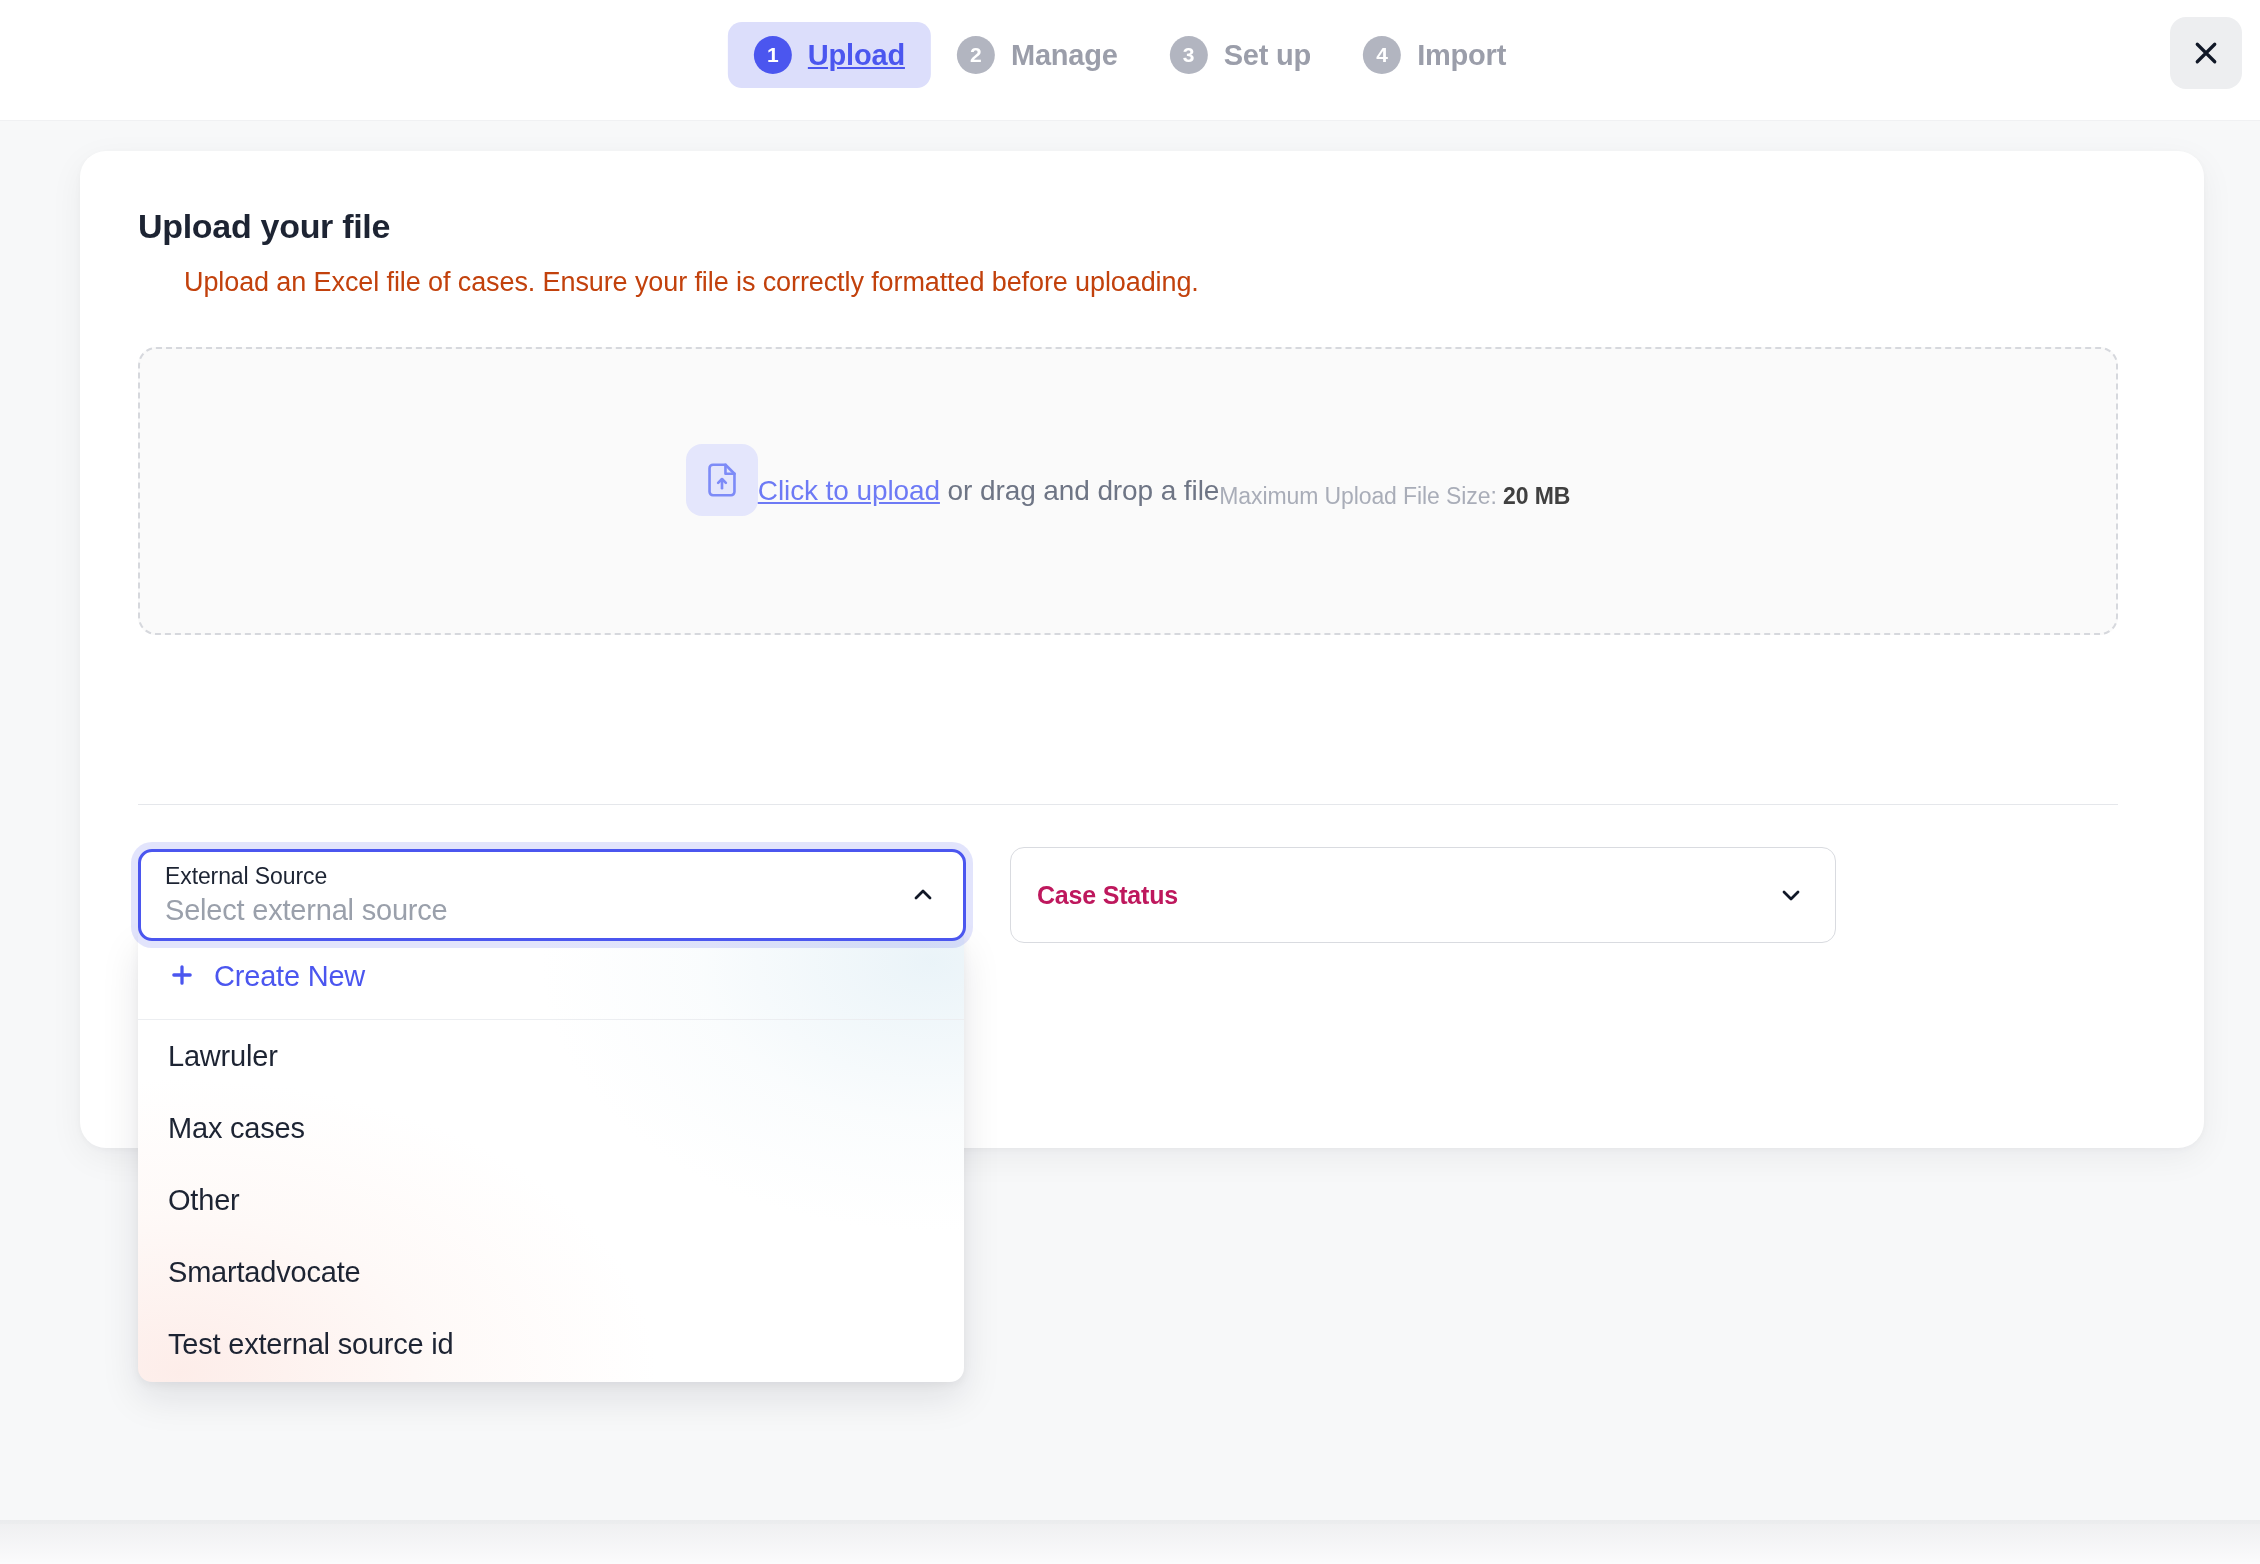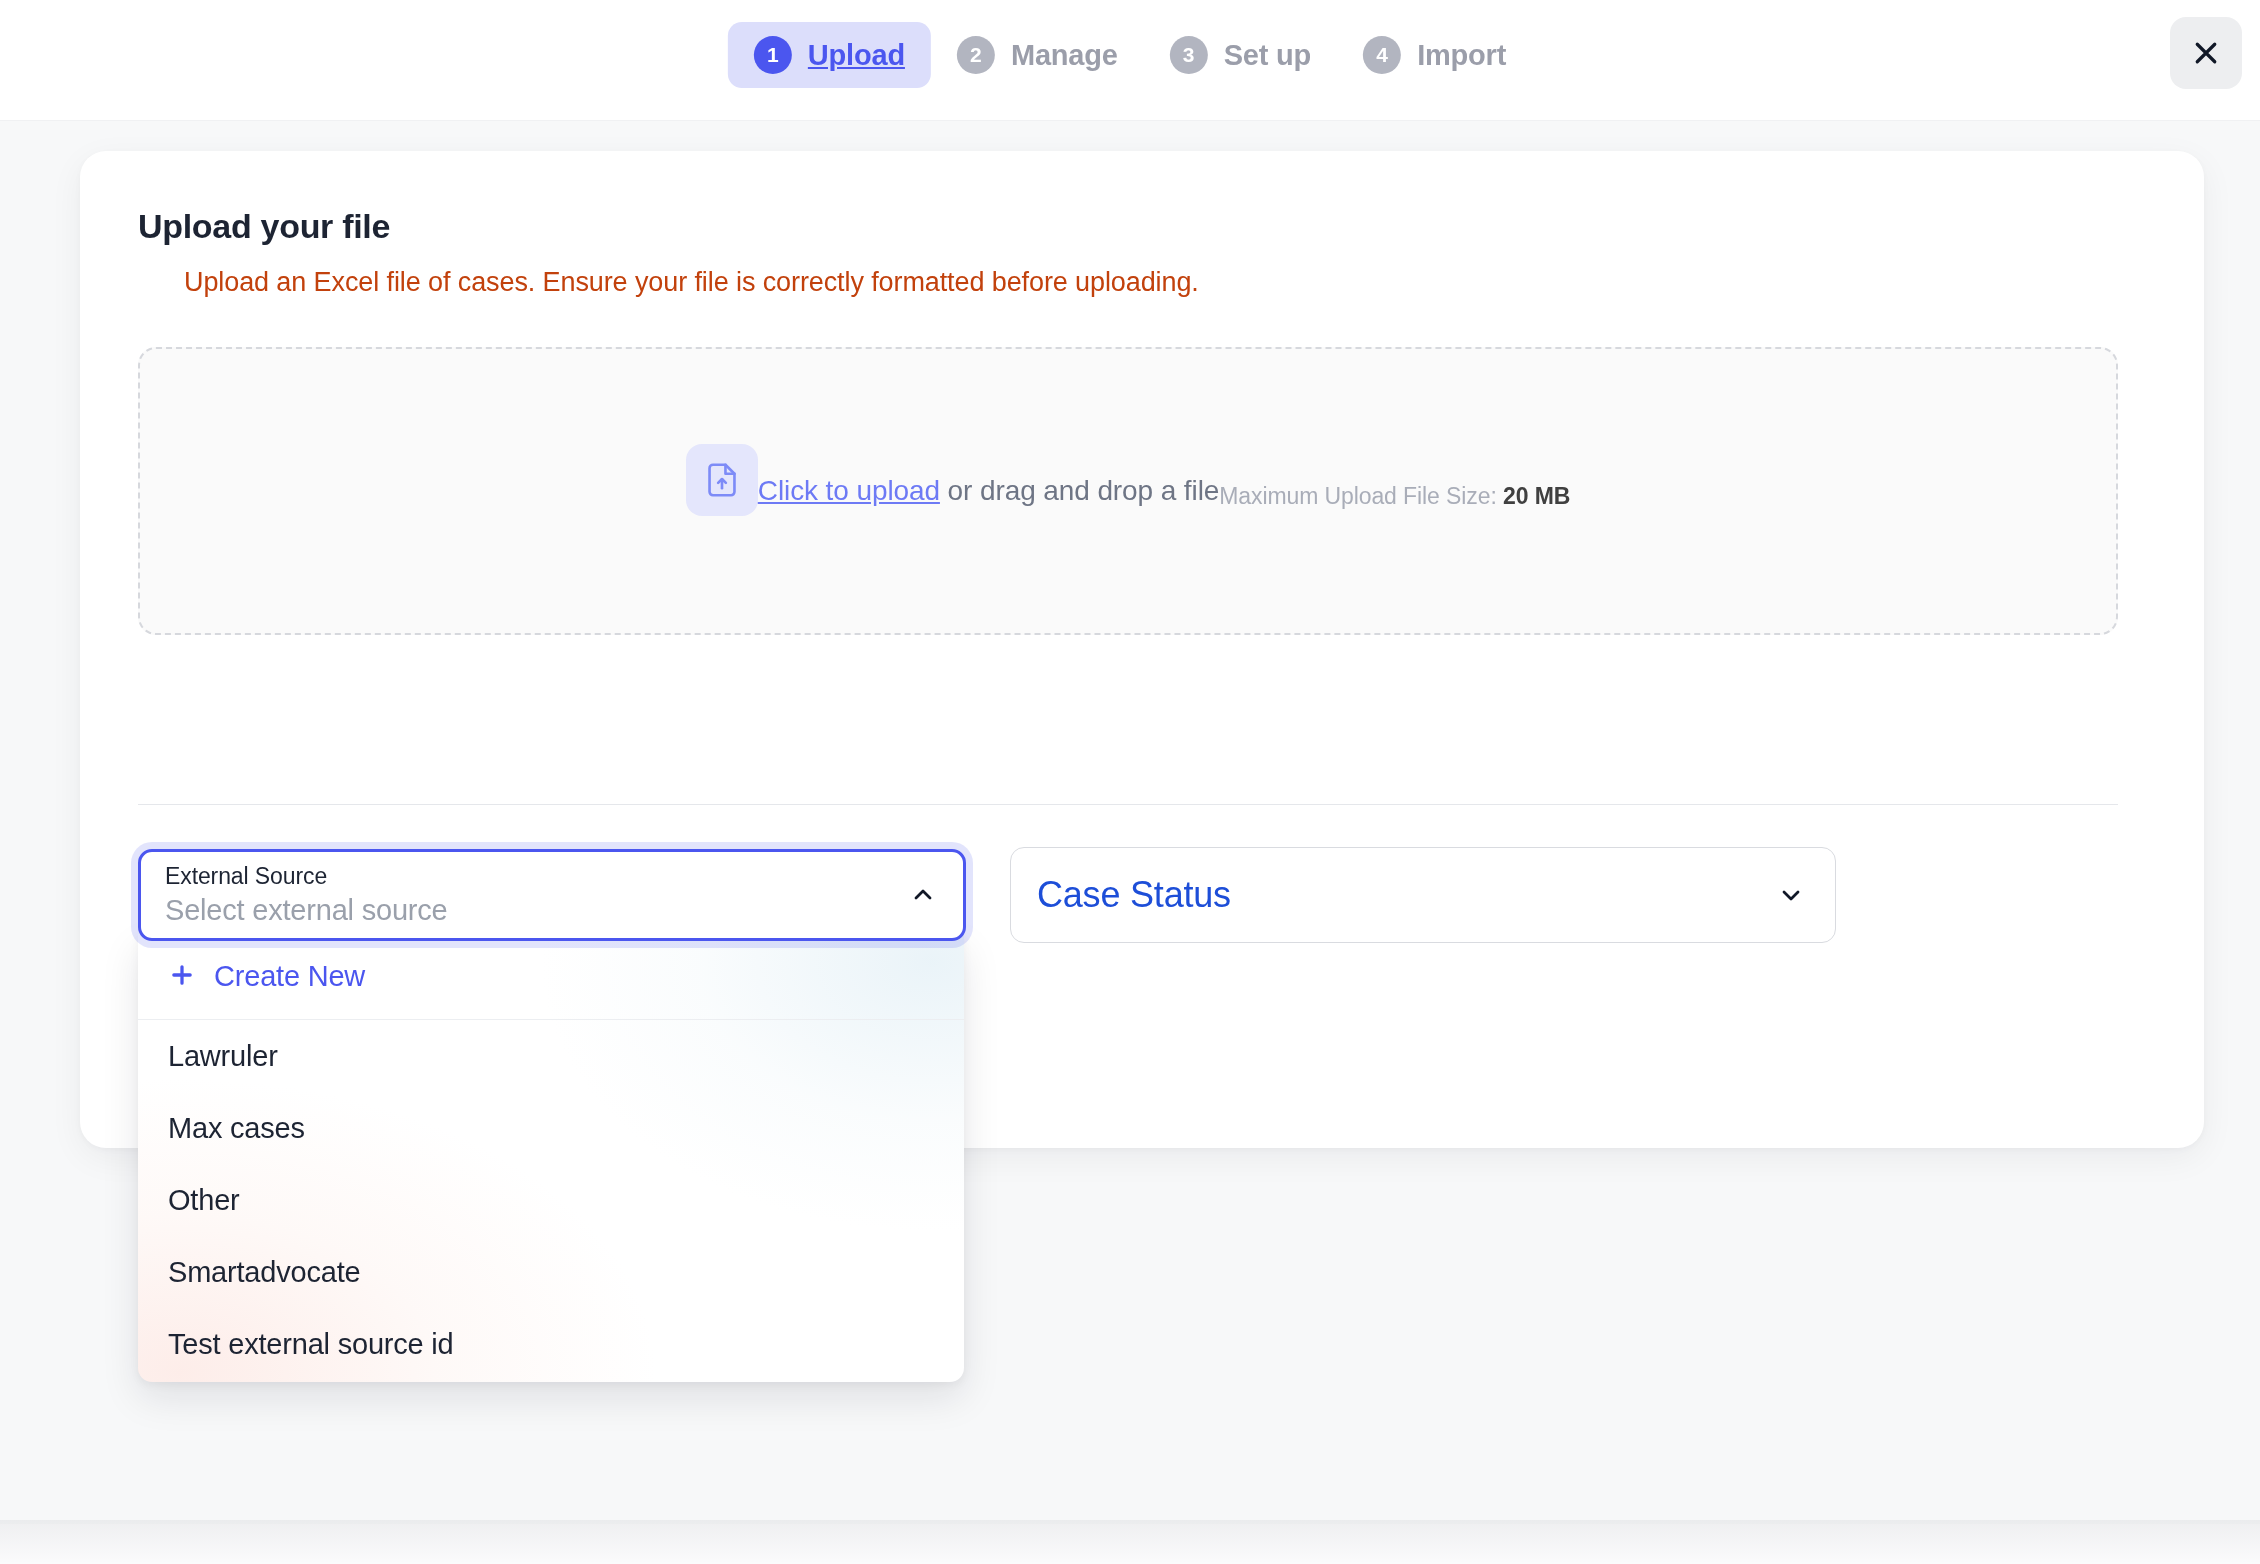--- a/index.html
+++ b/index.html
@@ -109,21 +109,21 @@
   .field-caseStatus {
     position: absolute; left: 1010px; top: 847px;
     width: 826px; height: 96px;
     border: 1.5px solid #d9dbe0;
     border-radius: 14px;
     background: #ffffff;
     display: flex; align-items: center;
     padding: 0 30px 0 26px;
     cursor: pointer;
   }
-  .field-caseStatus .ph { font-size: 36px; color: #1d4ed8; flex: 1; letter-spacing: -0.2px; }
+  .field-caseStatus .ph { font-size: 25px; color: #be185d; flex: 1; letter-spacing: -0.2px; font-weight: bold; }
 
   
   .combo {
     position: absolute; left: 138px; top: 849px;
     width: 828px; height: 92px;
     border: 3px solid #4b56ef;
     border-radius: 14px;
     background: #ffffff;
     box-shadow: 0 0 0 7px rgba(75,86,239,0.16);
     display: flex; align-items: center;

